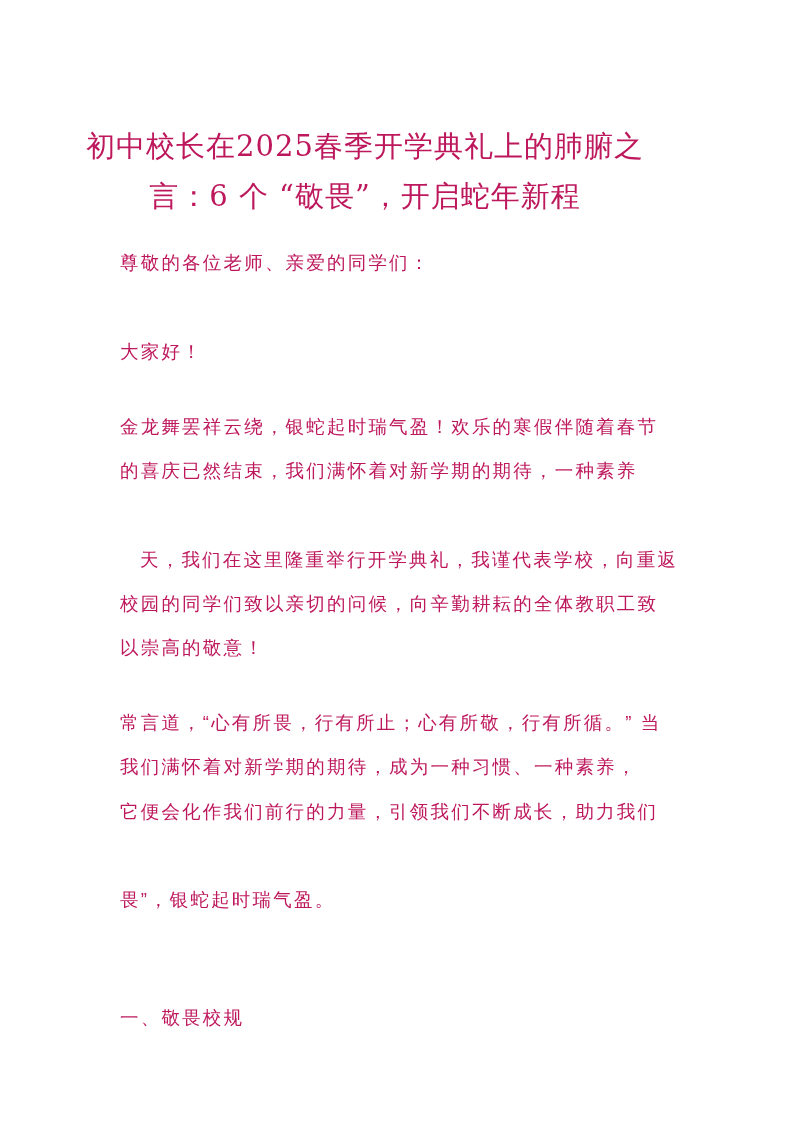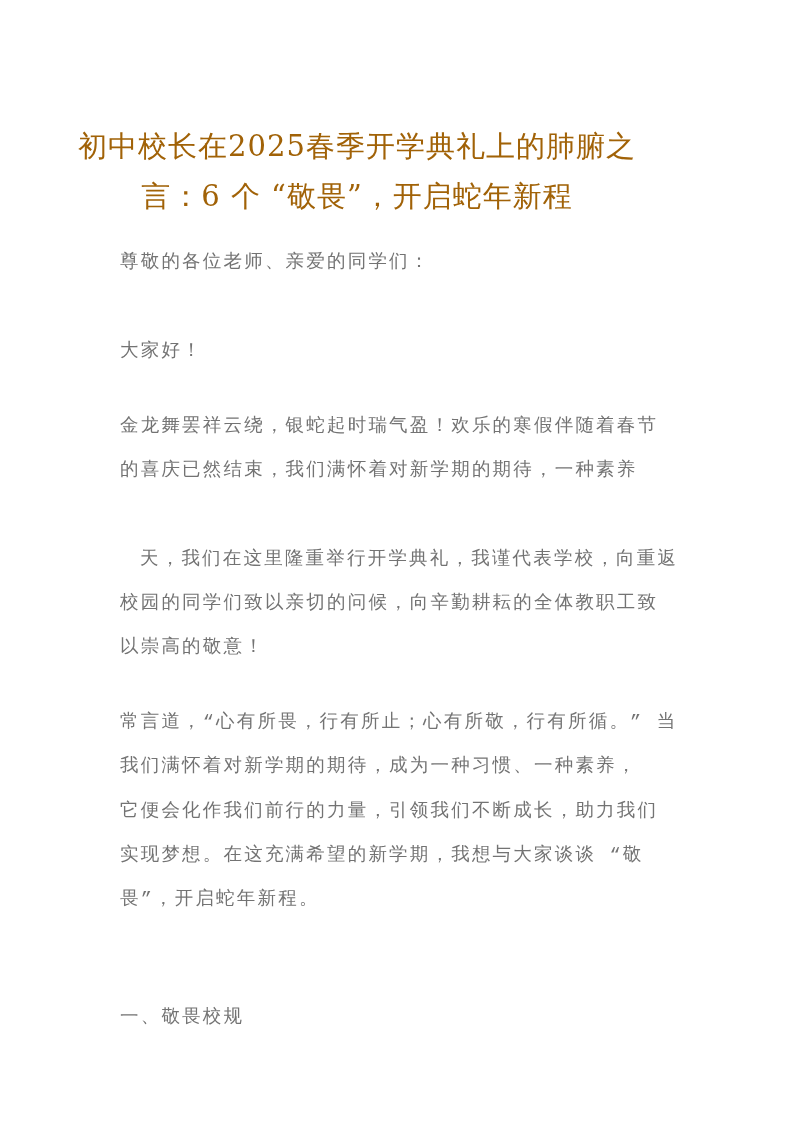--- a/index.html
+++ b/index.html
@@ -17,39 +17,39 @@
     }
     .page {
       position: absolute;
       left: 0; top: 0;
       width: 793px;
       height: 1122px;
       background: #ffffff;
     }
     .title-line {
       position: absolute;
-      left: 0;
+      left: 8px;
       width: 714px;
       text-align: center;
       font-size: 29px;
       letter-spacing: 1px;
       line-height: 40px;
       white-space: nowrap;
-      color: #a16207;
+      color: #be185d;
     }
     .body-line {
       position: absolute;
       left: 120px;
       width: 560px;
       font-size: 18.5px;
       line-height: 26px;
       letter-spacing: 2.2px;
       white-space: nowrap;
-      color: #737373;
-      font-family: Liberation Mono, monospace;
+      color: #be185d;
+      font-family: Liberation Sans, sans-serif;
     }
   </style>
 </head>
 <body>
 
 <div class="page">
 
   <div class="title-line" style="top:126px;">初中校长在2025春季开学典礼上的肺腑之</div>
   <div class="title-line" style="top:176px;">言：6 个 “敬畏”，开启蛇年新程</div>
 
@@ -59,18 +59,17 @@
 
   <div class="body-line" style="top:414px;">金龙舞罢祥云绕，银蛇起时瑞气盈！欢乐的寒假伴随着春节</div>
   <div class="body-line" style="top:458px;">的喜庆已然结束，我们满怀着对新学期的期待，一种素养</div>
   <div class="body-line" style="top:547px;margin-left:20px;">天，我们在这里隆重举行开学典礼，我谨代表学校，向重返</div>
   <div class="body-line" style="top:591px;">校园的同学们致以亲切的问候，向辛勤耕耘的全体教职工致</div>
   <div class="body-line" style="top:710px;">常言道，“心有所畏，行有所止；心有所敬，行有所循。” 当</div>
 
   <div class="body-line" style="top:635px;">以崇高的敬意！</div>
   <div class="body-line" style="top:754px;">我们满怀着对新学期的期待，成为一种习惯、一种素养，</div>
   <div class="body-line" style="top:799px;">它便会化作我们前行的力量，引领我们不断成长，助力我们</div>
-  <div class="body-line" style="top:843px;">实现梦想。在这充满希望的新学期，我想与大家谈谈 “敬</div>
-  <div class="body-line" style="top:887px;">畏”，开启蛇年新程。</div>
+  <div class="body-line" style="top:887px;">畏”，银蛇起时瑞气盈。</div>
 
   <div class="body-line" style="top:962px;margin-top:43px;">一、敬畏校规</div>
 
 </div>
 
 </body></html>

